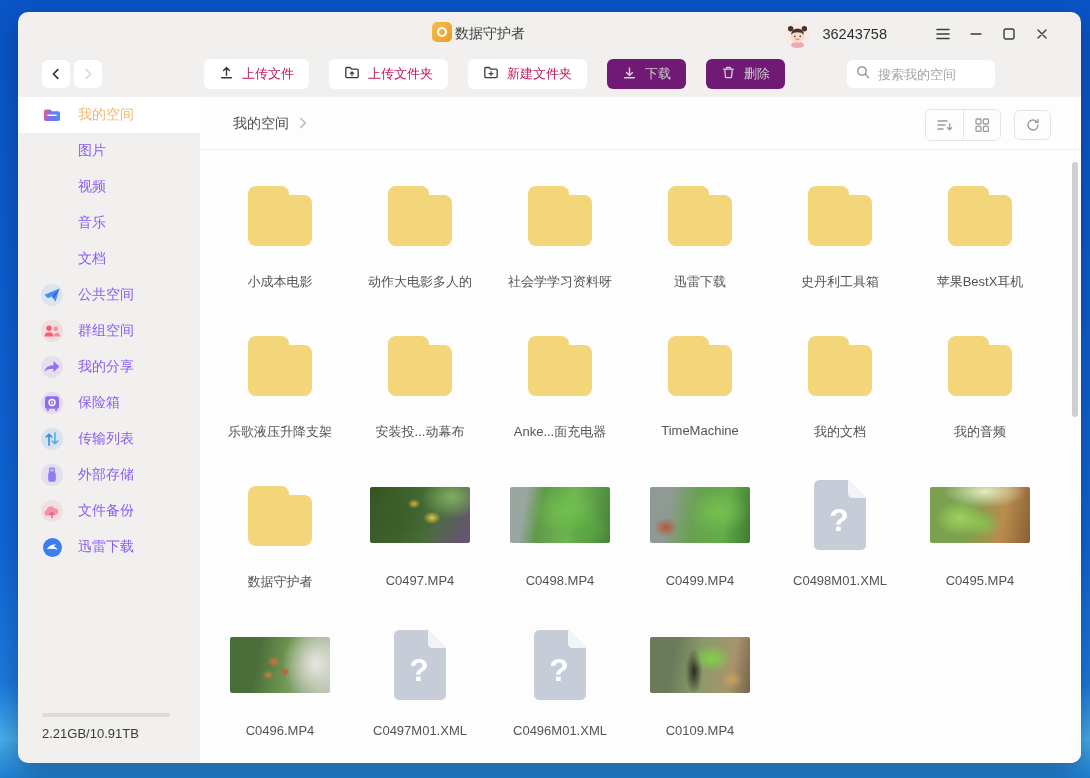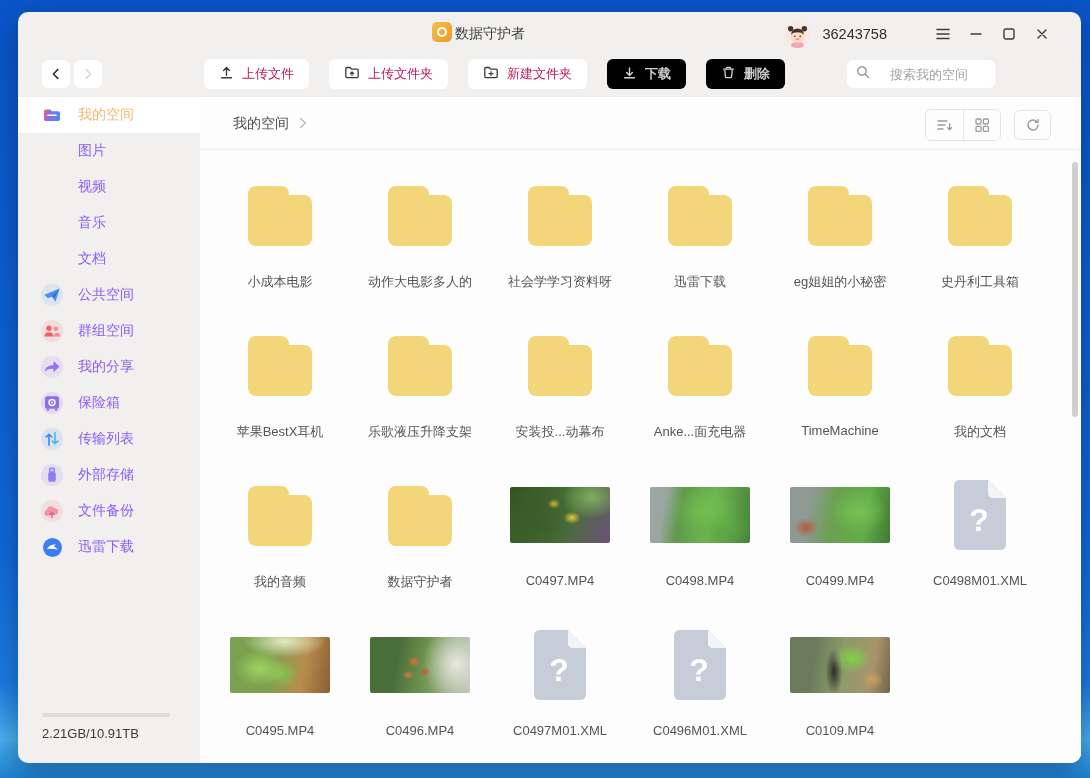--- a/index.html
+++ b/index.html
@@ -21,23 +21,23 @@
 
   
   .toolbar { position:absolute; left:0; top:47px; right:0; height:32px; }
   .navbtn { position:absolute; top:1px; width:28px; height:28px; background:#fff; border-radius:6px;
     display:flex; align-items:center; justify-content:center; }
   .navbtn.back { left:24px; }
   .navbtn.fwd { left:56px; }
   .tool-group { position:absolute; left:186px; top:0; display:flex; gap:20px; }
   .toolbtn { height:30px; display:flex; align-items:center; gap:8px; background:#fff; border-radius:6px;
     padding:0 15px; font-size:13px; color:#be185d; }
-  .toolbtn.disabled { background:#000000; color:#cdcdcd;font-weight:bold; }
+  .toolbtn.disabled { background:#701a75; color:#cdcdcd; }
   .search { position:absolute; right:86px; top:1px; width:148px; height:28px; background:#fff; border-radius:6px;
-    display:flex; align-items:center; padding:0 9px; gap:20px; }
+    display:flex; align-items:center; padding:0 9px; gap:8px; }
   .search input { border:none; outline:none; font-size:13px; width:110px; color:#333; background:transparent;
     font-family:"Liberation Sans","DejaVu Sans",sans-serif; }
   .search input::placeholder { color:#a3a3a3; }
 
   
   .sidebar { position:absolute; left:0; top:85px; width:182px; bottom:0; }
   .side-item { position:relative; height:36px; display:flex; align-items:center; cursor:default; }
   .side-item .side-ic { position:absolute; left:23px; width:22px; height:22px; border-radius:50%;
     display:flex; align-items:center; justify-content:center; }
   .side-label { margin-left:60px; font-size:14px; color:#8b5cf6; }
@@ -384,31 +384,20 @@
         </div>
         <div class="g-item">
           <div class="g-ic">
             <svg width="70" height="62" viewBox="0 0 70 62">
               <g fill="#f3d57a">
                 <rect x="3" y="2" width="41" height="27" rx="8"></rect>
                 <rect x="3" y="11" width="64" height="51" rx="8"></rect>
               </g>
             </svg>
           </div>
-          <div class="g-label">eg姐姐的小秘密</div>
-        </div>
-        <div class="g-item">
-          <div class="g-ic">
-            <svg width="70" height="62" viewBox="0 0 70 62">
-              <g fill="#f3d57a">
-                <rect x="3" y="2" width="41" height="27" rx="8"></rect>
-                <rect x="3" y="11" width="64" height="51" rx="8"></rect>
-              </g>
-            </svg>
-          </div>
           <div class="g-label">史丹利工具箱</div>
         </div>
         <div class="g-item">
           <div class="g-ic">
             <svg width="70" height="62" viewBox="0 0 70 62">
               <g fill="#f3d57a">
                 <rect x="3" y="2" width="41" height="27" rx="8"></rect>
                 <rect x="3" y="11" width="64" height="51" rx="8"></rect>
               </g>
             </svg>

